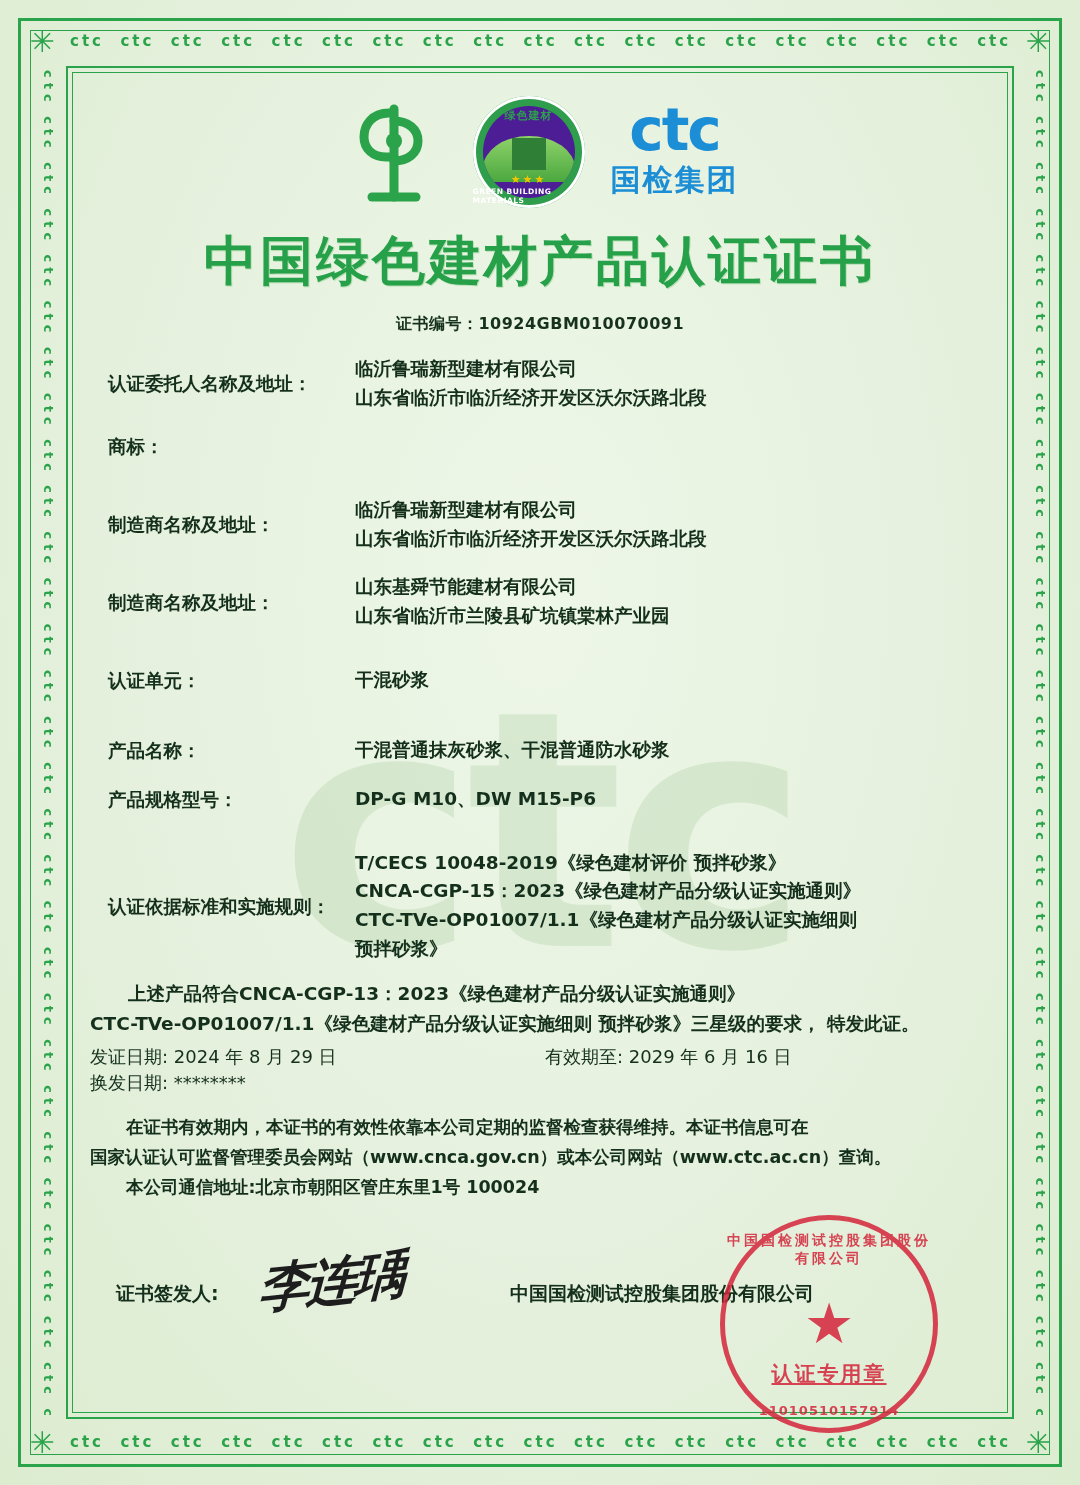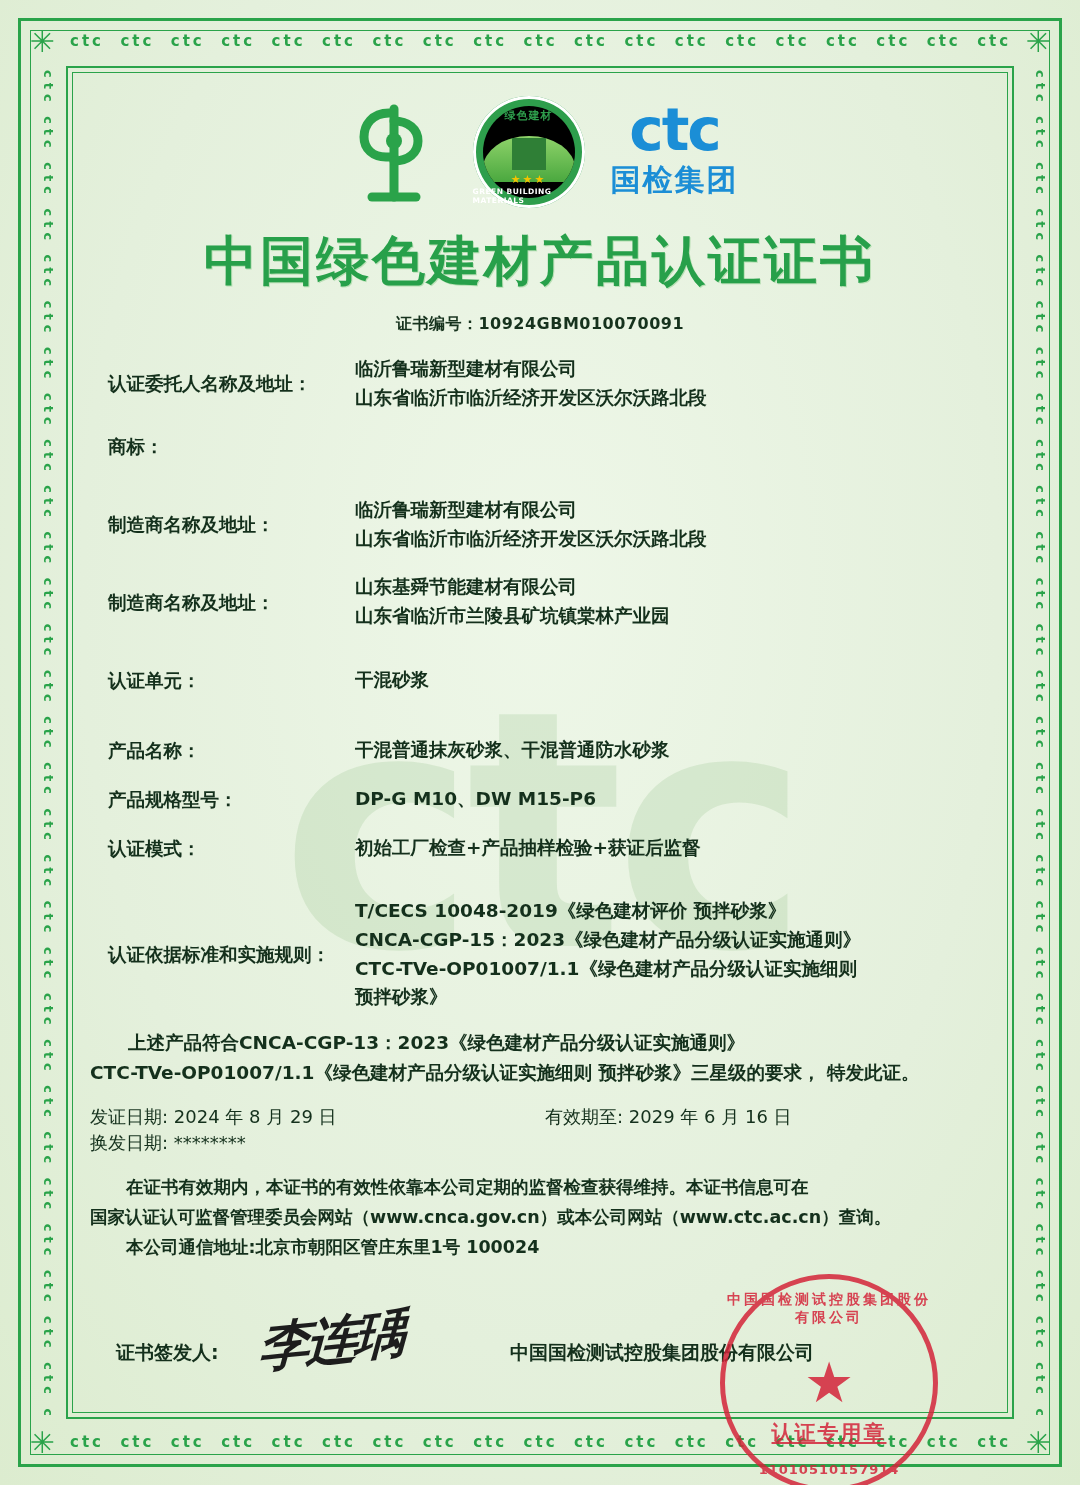--- a/index.html
+++ b/index.html
@@ -107,21 +107,21 @@
   .logo-gp svg{display:block;}
   .logo-gbm{
     width:112px;height:112px;border-radius:50%;
     background:#2e9e4c;
     position:relative;
     display:flex;align-items:center;justify-content:center;
     box-shadow:inset 0 0 0 3px #fff;
   }
   .gbm-inner{
     width:92px;height:92px;border-radius:50%;
-    background:#000000;
+    background:#4c1d95;
     position:relative;overflow:hidden;
     display:flex;align-items:center;justify-content:center;
   }
   .gbm-hill{
     position:absolute;bottom:16px;left:0;right:0;height:46px;
     background:linear-gradient(#8fd36a,#4aa83f);
     border-radius:50% 50% 0 0 / 70% 70% 0 0;
   }
   .gbm-bld{
     position:absolute;bottom:28px;left:50%;transform:translateX(-50%);
@@ -206,21 +206,21 @@
     font-size:18.5px;
     font-weight:bold;
     color:#14301c;
     line-height:1.62;
     text-indent:0;
   }
   .statement .first{display:block;text-indent:38px;}
 
   
   .dates{
-    margin-top:17px;
+    margin-top:6px;
     position:relative;
     font-size:18px;
     color:#14301c;
     height:54px;
   }
   .issue{position:absolute;left:0;top:0;}
   .reissue{position:absolute;left:0;top:26px;}
   .valid{position:absolute;left:455px;top:0;}
 
   
@@ -386,26 +386,20 @@
           <div class="value">
             <span class="line">干混普通抹灰砂浆、干混普通防水砂浆</span>
           </div>
         </div>
         <div class="row">
           <div class="label">产品规格型号：</div>
           <div class="value">
             <span class="line">DP-G M10、DW M15-P6</span>
           </div>
         </div>
-        <div class="row">
-          <div class="label">认证模式：</div>
-          <div class="value">
-            <span class="line">初始工厂检查+产品抽样检验+获证后监督</span>
-          </div>
-        </div>
         <div class="gap-s"></div>
         <div class="row">
           <div class="label">认证依据标准和实施规则：</div>
           <div class="value">
             <span class="line">T/CECS 10048-2019《绿色建材评价 预拌砂浆》</span>
             <span class="line">CNCA-CGP-15：2023《绿色建材产品分级认证实施通则》</span>
             <span class="line">CTC-TVe-OP01007/1.1《绿色建材产品分级认证实施细则</span>
             <span class="line">预拌砂浆》</span>
           </div>
         </div>

